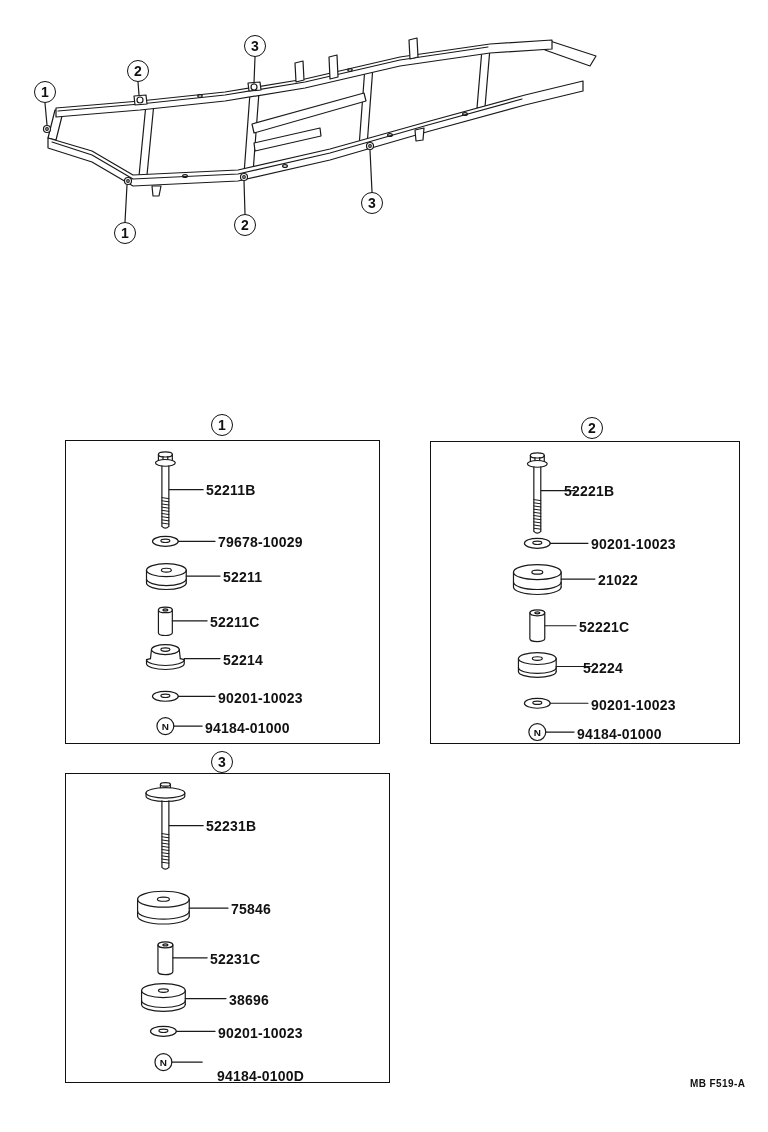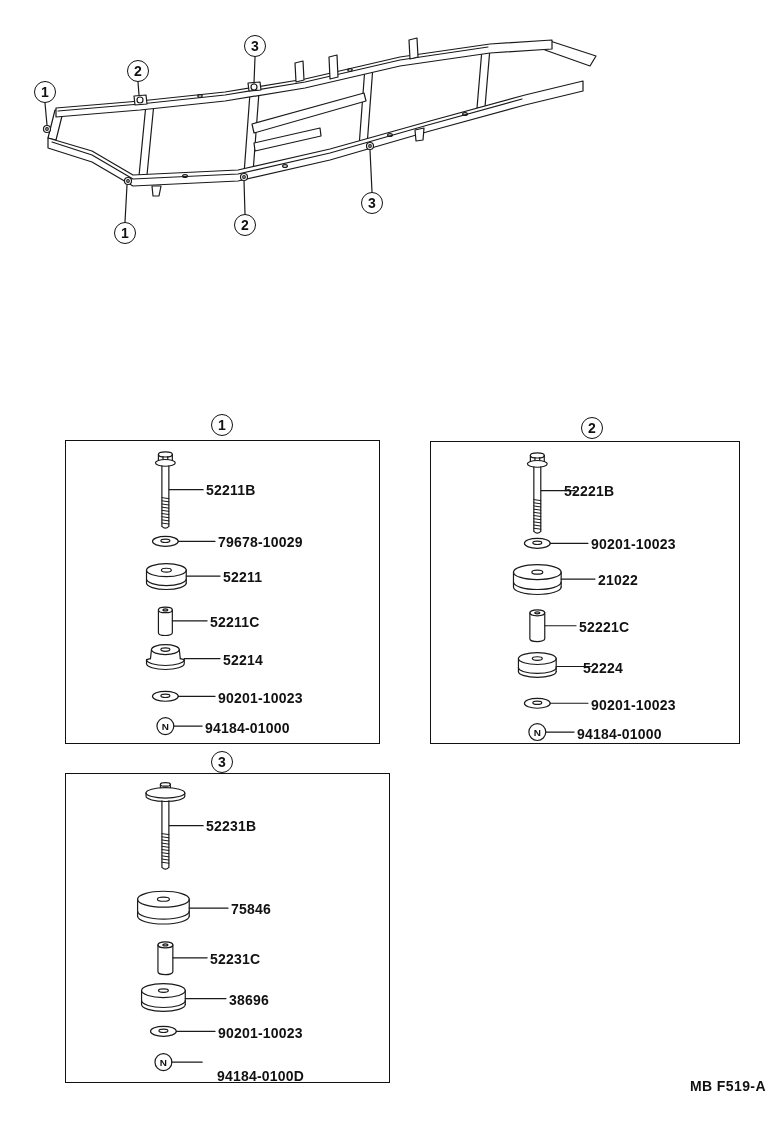--- a/index.html
+++ b/index.html
@@ -17,21 +17,21 @@
   }
   .part-box { position: absolute; border: 1.4px solid #111; background: #fff; }
   .box-svg { position: absolute; left: 0; top: 0; width: 100%; height: 100%; }
   .frame-svg { position: absolute; left: 0; top: 0; }
   .plabel {
     position: absolute; font-size: 14px; font-weight: 600;
     line-height: 16px; white-space: nowrap; letter-spacing: 0.2px;
   }
   .footer-code {
     position: absolute; left: 690px; top: 1078px;
-    font-size: 14px; font-weight: 600; letter-spacing: 0.4px;
+    font-size: 10px; font-weight: 600; letter-spacing: 0.4px;
   }
   .draw { stroke: #1a1a1a; fill: none; stroke-width: 1.2; stroke-linecap: round; stroke-linejoin: round; }
   .fillw { stroke: #1a1a1a; fill: #fff; stroke-width: 1.2; stroke-linejoin: round; }
   .thread { stroke-width: 1; }
   .nut-n { font-family: "Liberation Sans", sans-serif; font-size: 10px; font-weight: 700; fill: #111; }
 </style>
 </head>
 <body>
 
 <div class="page">

